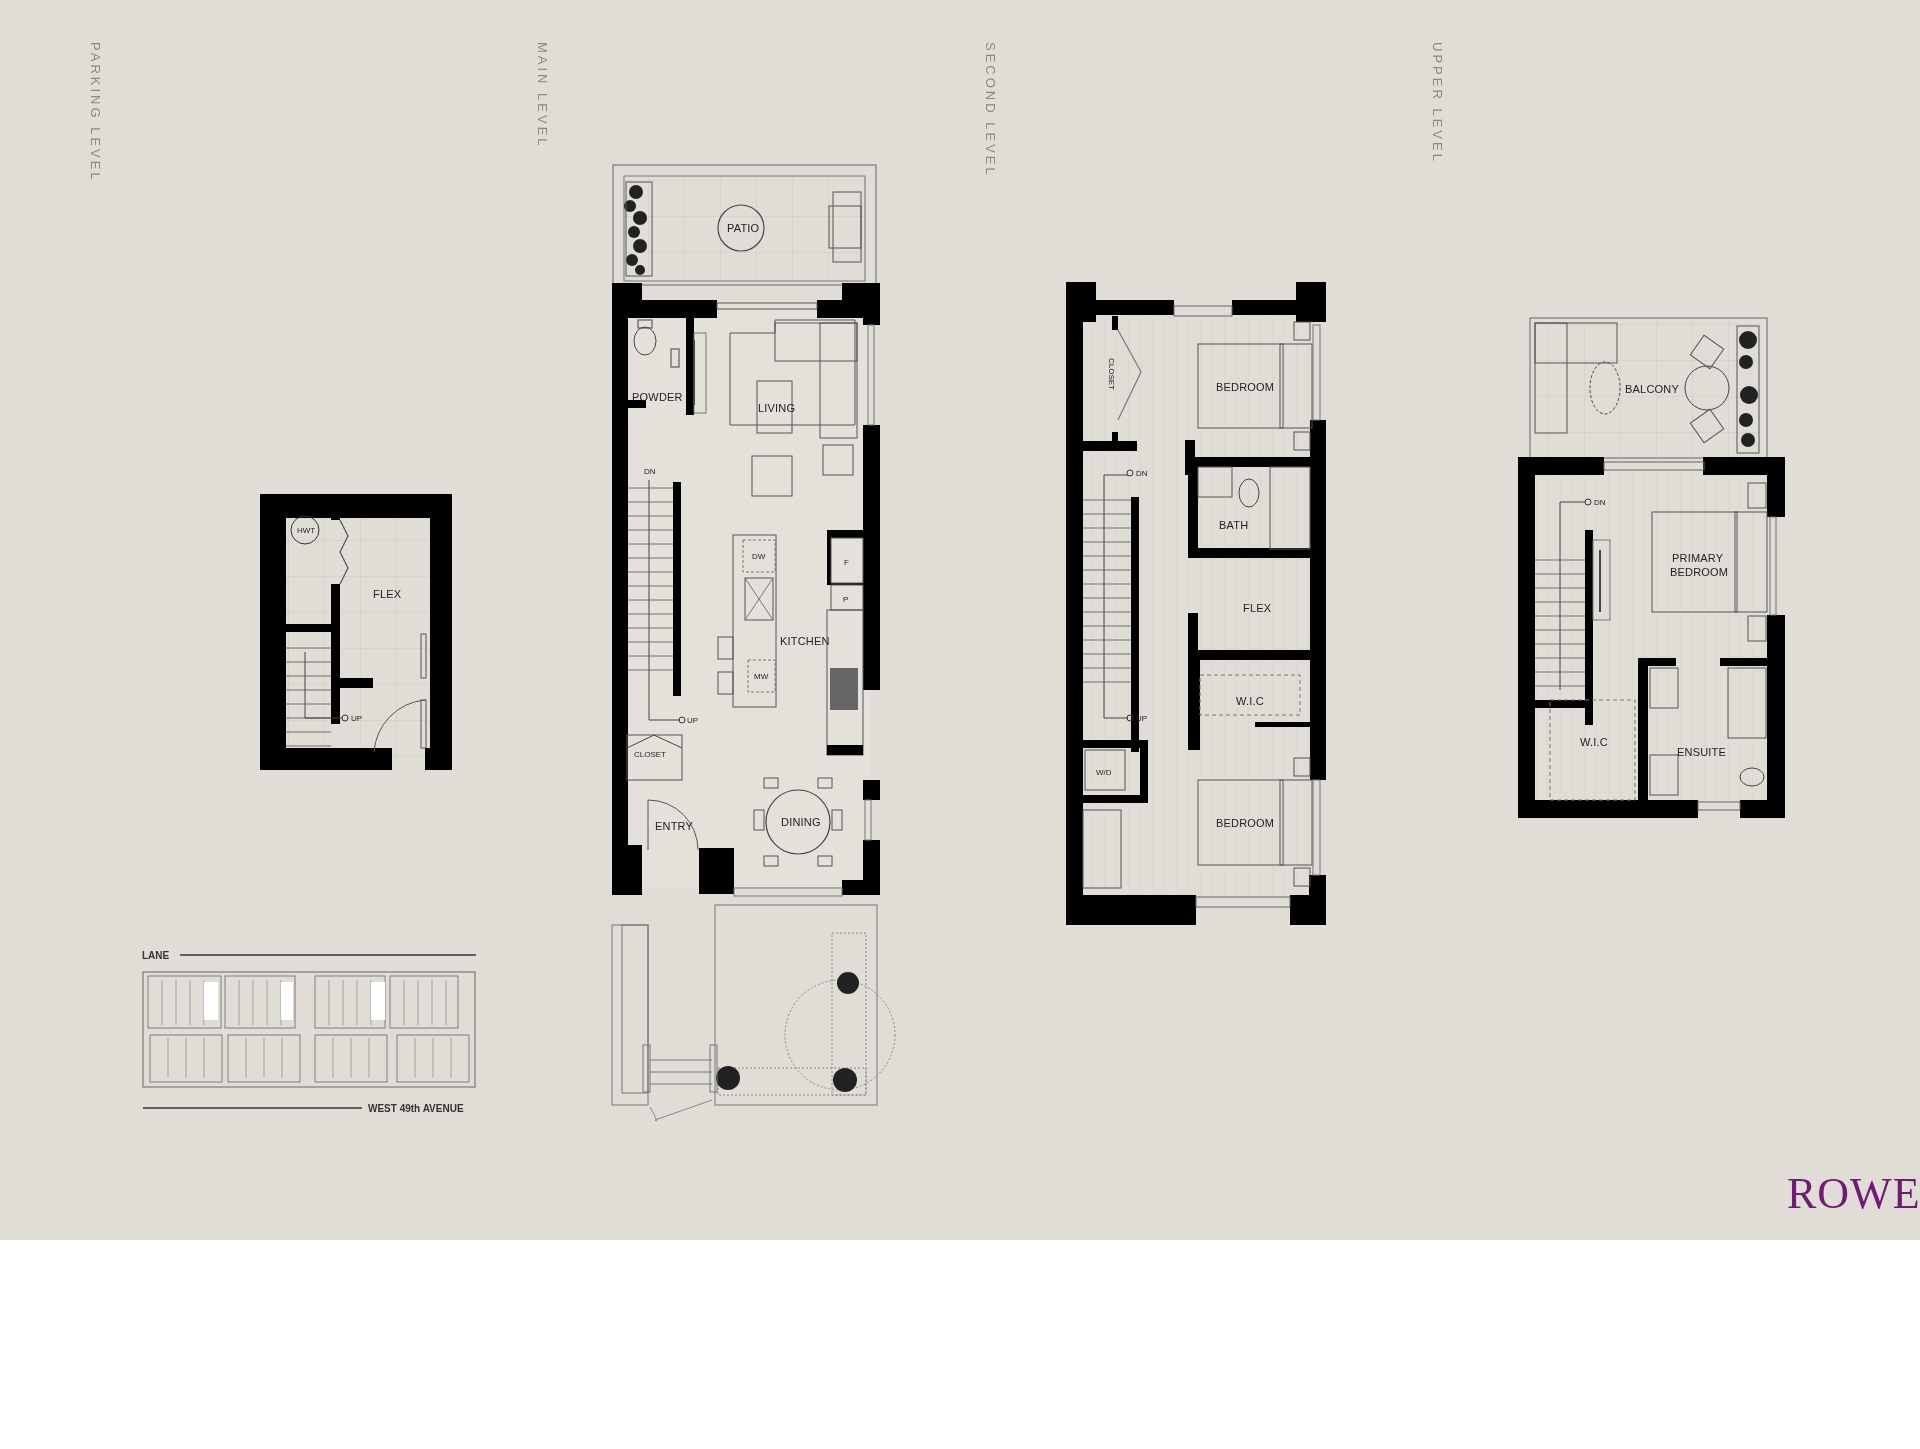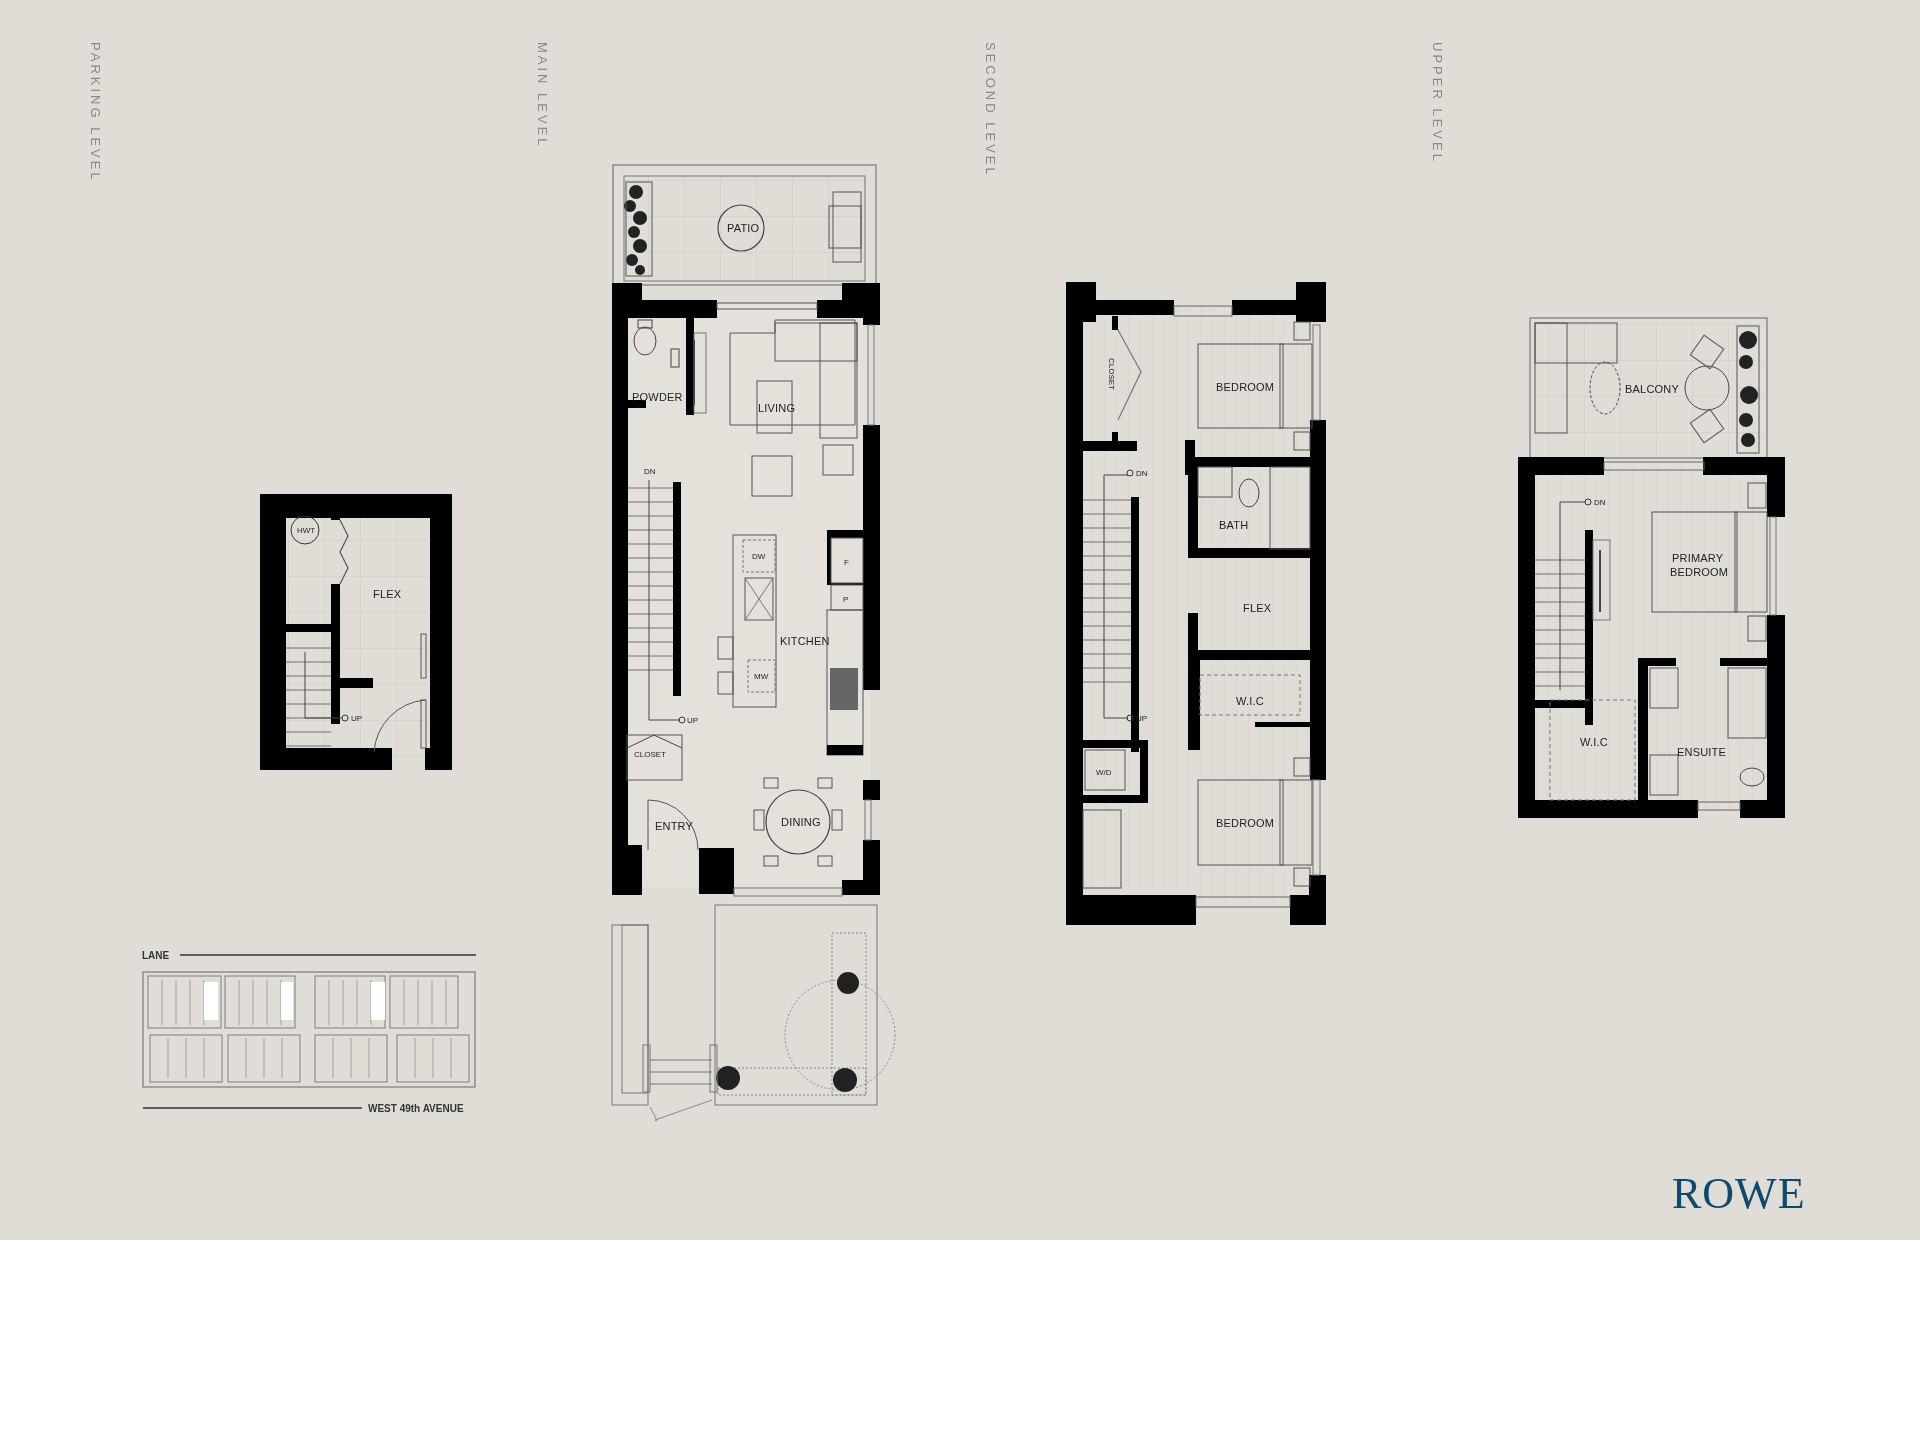--- a/index.html
+++ b/index.html
@@ -2,21 +2,21 @@
 <html><head>
   <meta charset="utf-8">
   <style>
     html,body{margin:0;padding:0;}
     body{width:1920px;height:1449px;background:#ffffff;font-family:"Liberation Sans",sans-serif;position:relative;overflow:hidden;}
     .canvas{position:absolute;left:0;top:0;width:1920px;height:1240px;background:#e0ddd7;}
     .level-label{position:absolute;top:42px;writing-mode:vertical-rl;font-size:13px;letter-spacing:3px;color:#8a8884;font-family:"Liberation Sans",sans-serif;}
     svg.plan{position:absolute;left:0;top:0;}
     .rlabel{font-family:"Liberation Sans",sans-serif;font-size:11px;fill:#222;letter-spacing:0.2px;}
     .slabel{font-family:"Liberation Sans",sans-serif;font-size:8px;fill:#222;}
-    .brand{position:absolute;left:1672px;top:1168px;font-family:"Liberation Serif",serif;font-size:44px;letter-spacing:1px;color:#0c4a6e;}
+    .brand{position:absolute;left:1787px;top:1168px;font-family:"Liberation Serif",serif;font-size:44px;letter-spacing:1px;color:#701a75;}
     .footer{position:absolute;left:0;top:1240px;width:1920px;height:209px;background:#fff;}
     .keyplan-label{font-family:"Liberation Sans",sans-serif;font-size:10px;font-weight:bold;fill:#333;}
   </style>
 </head>
 <body>
 
 <div class="canvas">
   <div class="level-label" style="left:88px;">PARKING LEVEL</div>
   <div class="level-label" style="left:535px;">MAIN LEVEL</div>
   <div class="level-label" style="left:983px;">SECOND LEVEL</div>

